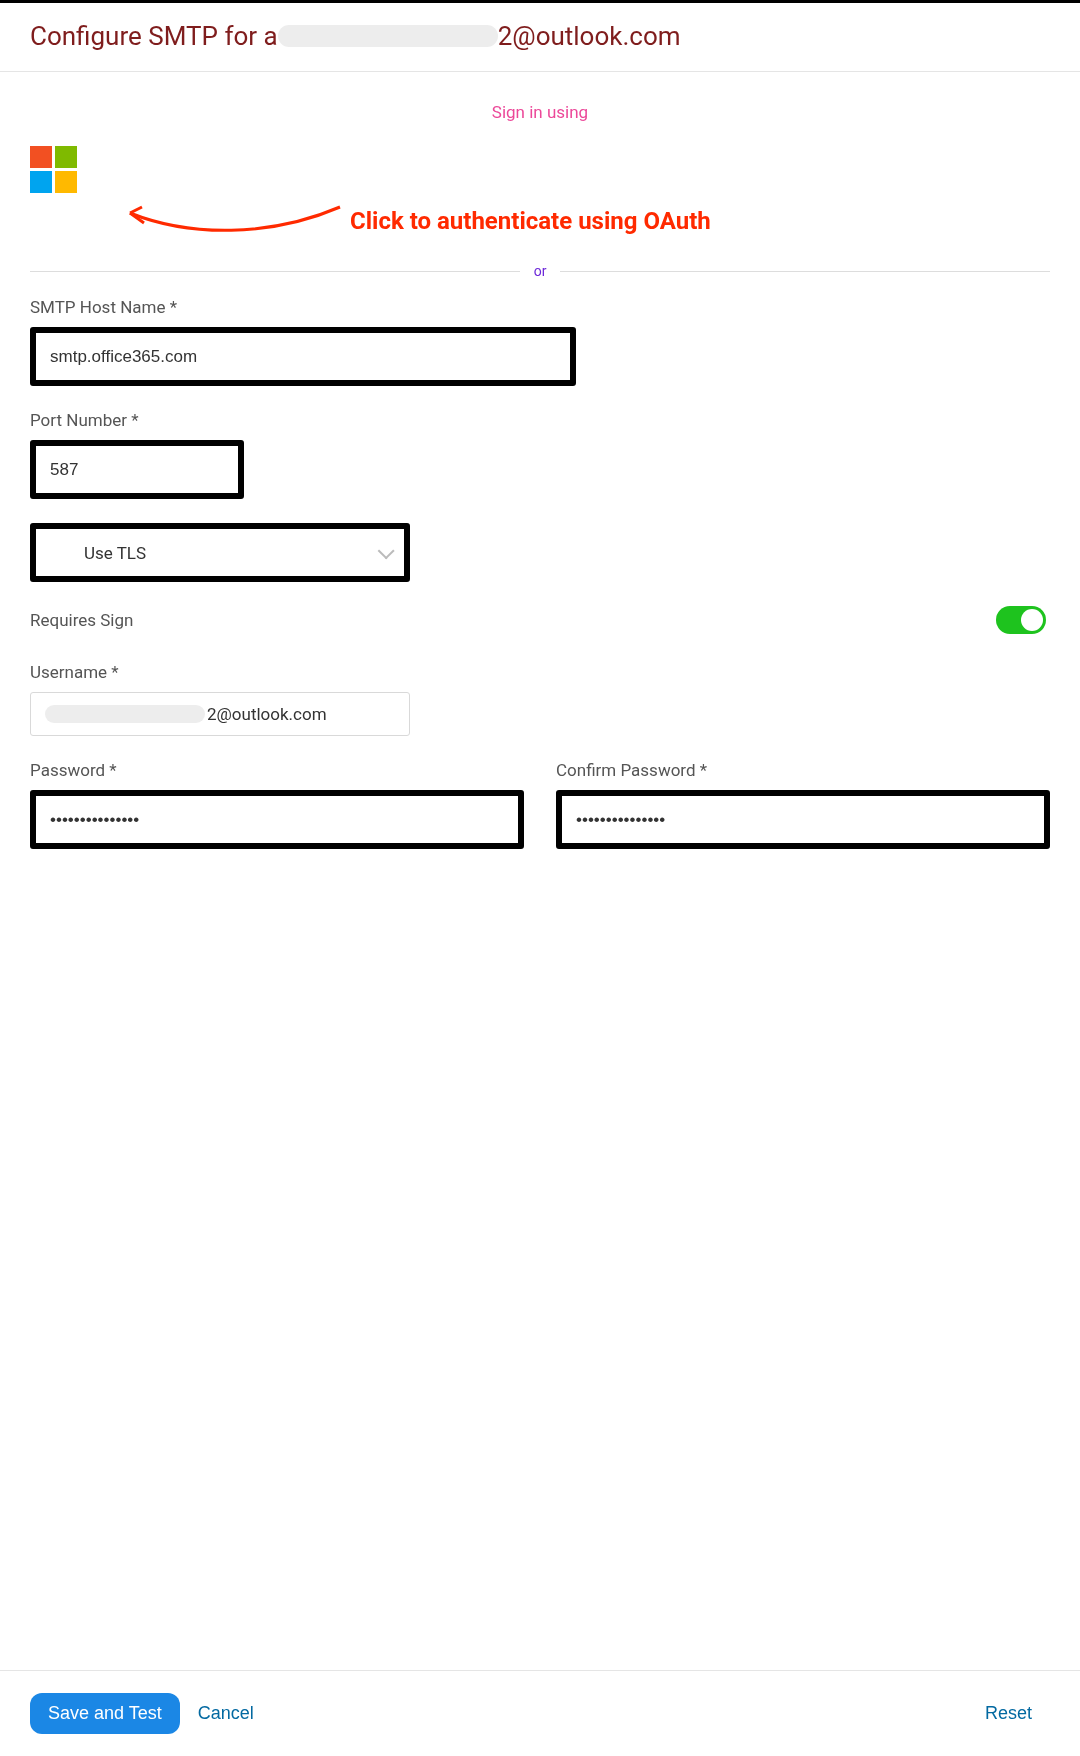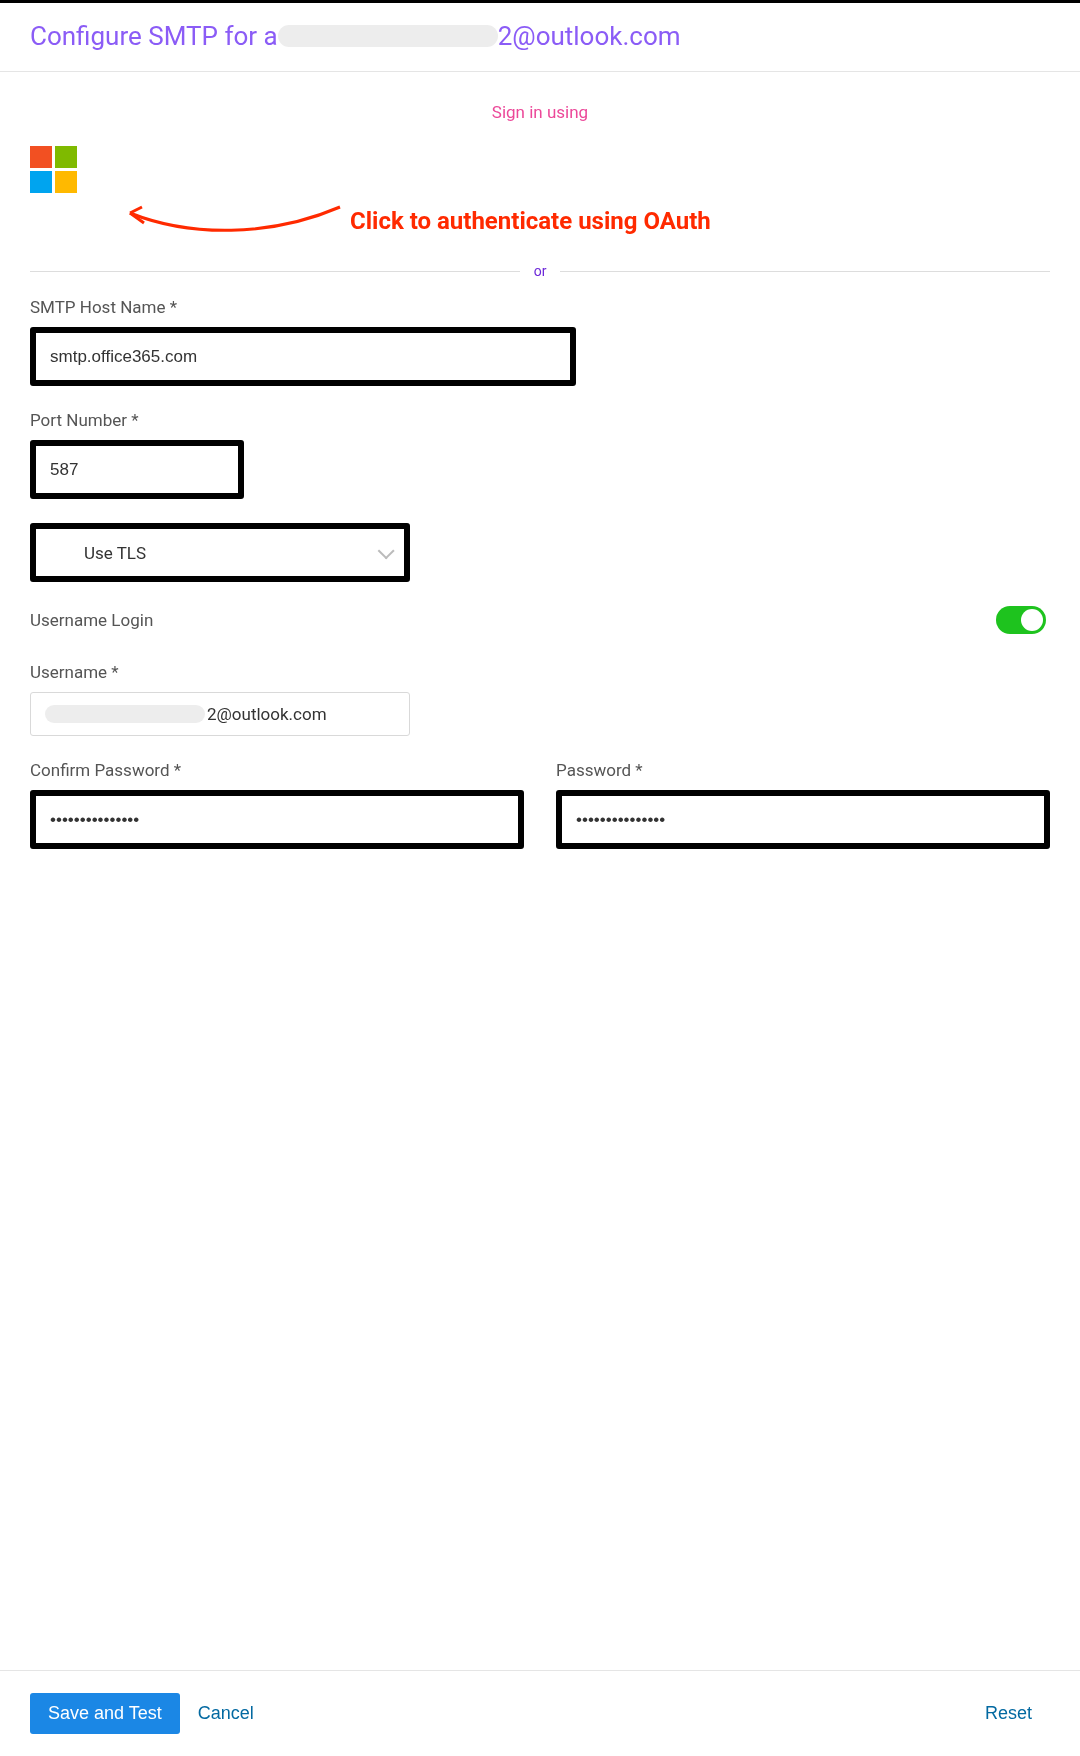--- a/index.html
+++ b/index.html
@@ -13,21 +13,21 @@
       min-height: 100vh;
     }
     .topbar {
       border-top: 3px solid #000;
       border-bottom: 1px solid #e5e5e5;
       padding: 18px 30px 20px;
     }
     .title {
       font-size: 26px;
       font-weight: 400;
-      color: #8b5cf6;
+      color: #7f1d1d;
       display: flex;
       align-items: center;
       gap: 0;
     }
     .redact {
       display: inline-block;
       height: 22px;
       border-radius: 12px;
       background: #ededed;
     }
@@ -153,21 +153,21 @@
       border-top: 1px solid #e5e5e5;
       padding: 22px 30px;
       display: flex;
       align-items: center;
       background: #fff;
     }
     .btn-primary {
       background: #1b87e5;
       color: #fff;
       border: none;
-      border-radius: 3px;
+      border-radius: 12px;
       padding: 10px 18px;
       font-size: 18px;
       cursor: pointer;
     }
     .btn-link {
       background: none;
       border: none;
       color: #0369a1;
       font-size: 18px;
       cursor: pointer;
@@ -219,39 +219,39 @@
   </div>
 
   <div class="field">
     <div class="select w-md">
       <span>Use TLS</span>
       <span class="chev"></span>
     </div>
   </div>
 
   <div class="row-toggle">
-    <span class="field-label" style="margin:0">Username Login</span>
+    <span class="field-label" style="margin:0">Requires Sign</span>
     <div class="toggle"></div>
   </div>
 
   <div class="field">
     <span class="field-label">Username *</span>
     <div class="username-box">
       <span class="redact" style="width:160px"></span>
       <span>2@outlook.com</span>
     </div>
   </div>
 
   <div class="pw-row">
     <div class="field" style="flex:1">
+      <span class="field-label">Password *</span>
+      <input type="password" class="w-md" style="width: 100%;" value="•••••••••••••••">
+    </div>
+    <div class="field" style="flex:1">
       <span class="field-label">Confirm Password *</span>
-      <input type="password" class="w-md" style="width: 100%;" value="•••••••••••••••">
-    </div>
-    <div class="field" style="flex:1">
-      <span class="field-label">Password *</span>
       <input type="password" class="w-md" style="width: 100%;" value="•••••••••••••••">
     </div>
   </div>
 
 </div>
 
 <div class="footer">
   <button class="btn-primary">Save and Test</button>
   <button class="btn-link">Cancel</button>
   <div class="spacer"></div>

